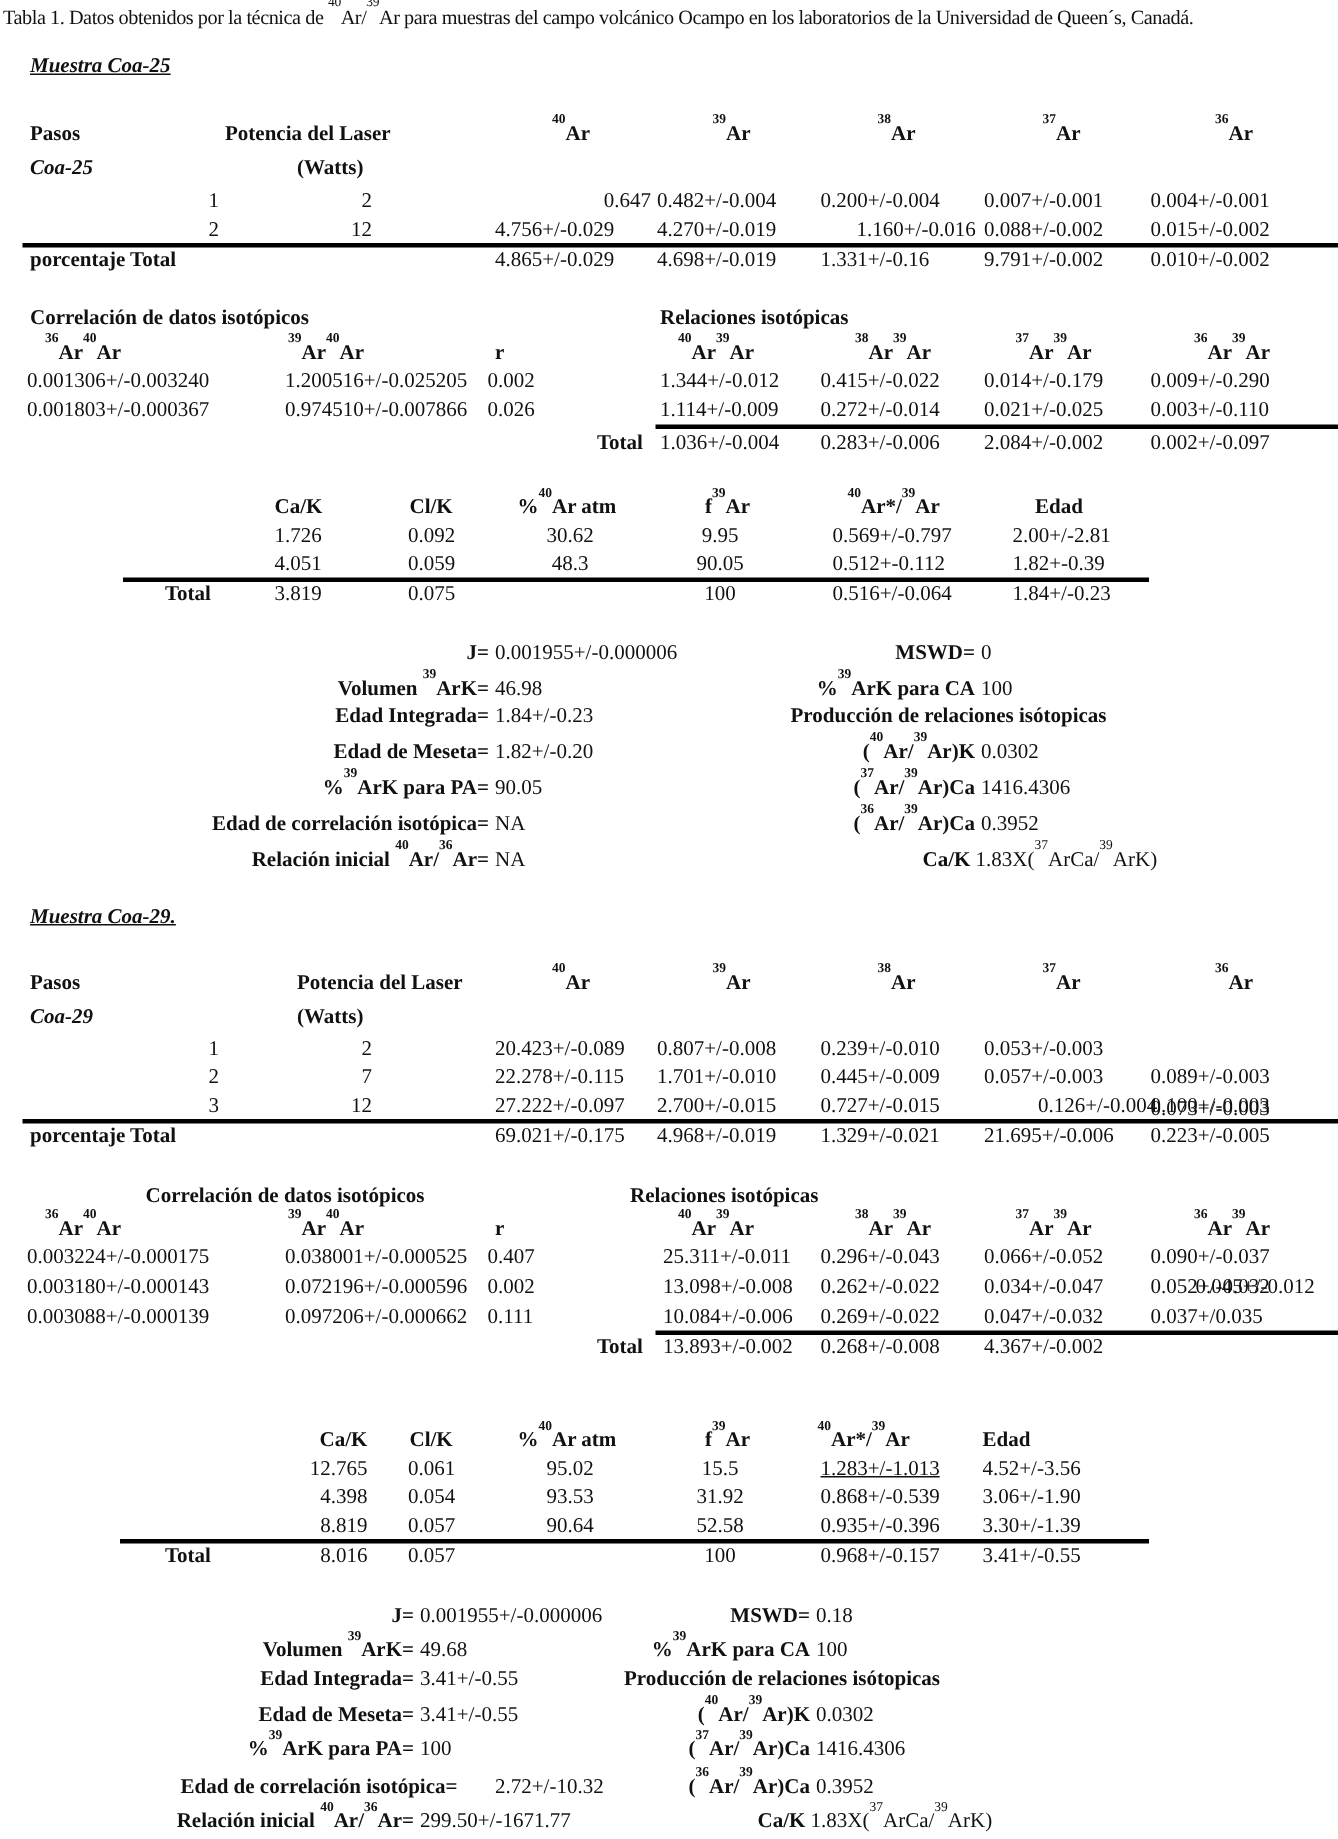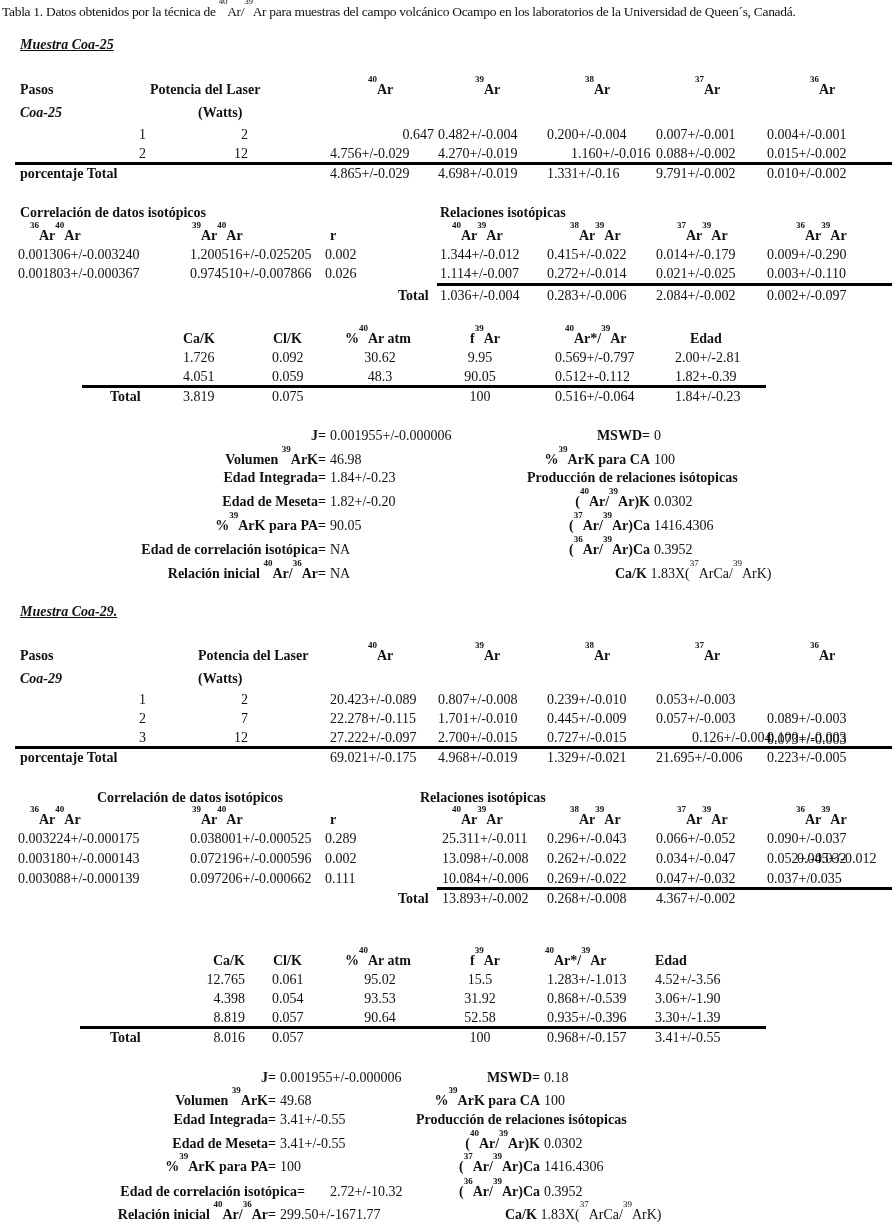--- a/index.html
+++ b/index.html
@@ -72,21 +72,21 @@
 <div class="abs b" style="left:440px; top:205px;">Relaciones isotópicas</div>
 <div class="abs b" style="left:452px; top:228px;"><sup>40</sup>Ar<sup>39</sup>Ar</div>
 <div class="abs b" style="left:570px; top:228px;"><sup>38</sup>Ar<sup>39</sup>Ar</div>
 <div class="abs b" style="left:677px; top:228px;"><sup>37</sup>Ar<sup>39</sup>Ar</div>
 <div class="abs b" style="left:796px; top:228px;"><sup>36</sup>Ar<sup>39</sup>Ar</div>
 
 <div class="abs" style="left:440px; top:247px;">1.344+/-0.012</div>
 <div class="abs" style="left:547px; top:247px;">0.415+/-0.022</div>
 <div class="abs" style="left:656px; top:247px;">0.014+/-0.179</div>
 <div class="abs" style="left:767px; top:247px;">0.009+/-0.290</div>
-<div class="abs" style="left:440px; top:266px;">1.114+/-0.007</div>
+<div class="abs" style="left:440px; top:266px;">1.114+/-0.009</div>
 <div class="abs" style="left:547px; top:266px;">0.272+/-0.014</div>
 <div class="abs" style="left:656px; top:266px;">0.021+/-0.025</div>
 <div class="abs" style="left:767px; top:266px;">0.003+/-0.110</div>
 
 <div class="rule" style="left:437px; width:455px; top:283px;"></div>
 
 <div class="abs b" style="left:398px; top:288px;">Total</div>
 <div class="abs" style="left:440px; top:288px;">1.036+/-0.004</div>
 <div class="abs" style="left:547px; top:288px;">0.283+/-0.006</div>
 <div class="abs" style="left:656px; top:288px;">2.084+/-0.002</div>
@@ -195,21 +195,21 @@
 <div class="abs" style="left:656px; top:750px;">21.695+/-0.006</div>
 <div class="abs" style="left:767px; top:750px;">0.223+/-0.005</div>
 
 <div class="abs b" style="left:97px; top:790px;">Correlación de datos isotópicos</div>
 <div class="abs b" style="left:30px; top:812px;"><sup>36</sup>Ar<sup>40</sup>Ar</div>
 <div class="abs b" style="left:192px; top:812px;"><sup>39</sup>Ar<sup>40</sup>Ar</div>
 <div class="abs b" style="left:330px; top:812px;">r</div>
 
 <div class="abs" style="left:18px; top:831px;">0.003224+/-0.000175</div>
 <div class="abs" style="left:190px; top:831px;">0.038001+/-0.000525</div>
-<div class="abs" style="left:325px; top:831px;">0.289</div>
+<div class="abs" style="left:325px; top:831px;">0.407</div>
 <div class="abs" style="left:18px; top:851px;">0.003180+/-0.000143</div>
 <div class="abs" style="left:190px; top:851px;">0.072196+/-0.000596</div>
 <div class="abs" style="left:325px; top:851px;">0.002</div>
 <div class="abs" style="left:18px; top:871px;">0.003088+/-0.000139</div>
 <div class="abs" style="left:190px; top:871px;">0.097206+/-0.000662</div>
 <div class="abs" style="left:325px; top:871px;">0.111</div>
 
 <div class="abs b" style="left:420px; top:790px;">Relaciones isotópicas</div>
 <div class="abs b" style="left:452px; top:812px;"><sup>40</sup>Ar<sup>39</sup>Ar</div>
 <div class="abs b" style="left:570px; top:812px;"><sup>38</sup>Ar<sup>39</sup>Ar</div>
@@ -241,21 +241,21 @@
 <div class="abs b" style="left:273px; top:953px;">Cl/K</div>
 <div class="abs b" style="left:345px; top:953px;">%<sup>40</sup><span>Ar atm</span></div>
 <div class="abs b" style="left:470px; top:953px;">f<sup>39</sup><span>Ar</span></div>
 <div class="abs b" style="left:545px; top:953px;"><sup>40</sup>Ar*/<sup>39</sup><span>Ar</span></div>
 <div class="abs b" style="left:655px; top:953px;">Edad</div>
 
 <div class="abs r" style="left:190px; width:55px; top:972px;">12.765</div>
 <div class="abs" style="left:272px; top:972px;">0.061</div>
 <div class="abs c" style="left:330px; width:100px; top:972px;">95.02</div>
 <div class="abs c" style="left:450px; width:60px; top:972px;">15.5</div>
-<div class="abs" style="left:547px; top:972px;">1.283+/-1.013</div>
+<div class="abs" style="left:547px; top:972px;text-decoration:underline;">1.283+/-1.013</div>
 <div class="abs" style="left:655px; top:972px;">4.52+/-3.56</div>
 
 <div class="abs r" style="left:190px; width:55px; top:991px;">4.398</div>
 <div class="abs" style="left:272px; top:991px;">0.054</div>
 <div class="abs c" style="left:330px; width:100px; top:991px;">93.53</div>
 <div class="abs c" style="left:450px; width:60px; top:991px;">31.92</div>
 <div class="abs" style="left:547px; top:991px;">0.868+/-0.539</div>
 <div class="abs" style="left:655px; top:991px;">3.06+/-1.90</div>
 
 <div class="abs r" style="left:190px; width:55px; top:1010px;">8.819</div>

